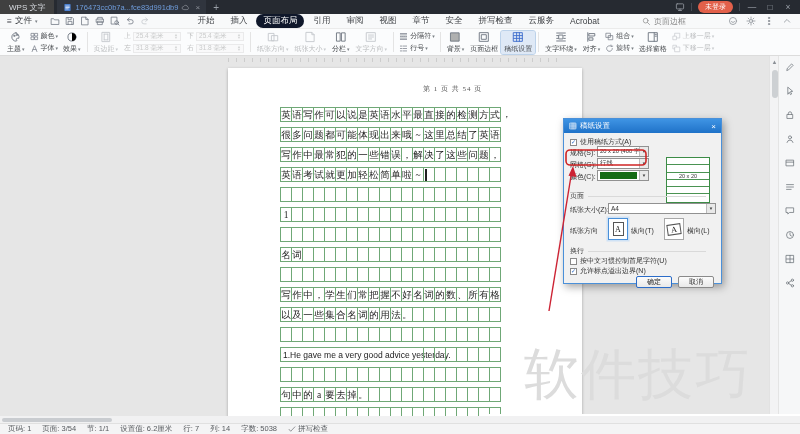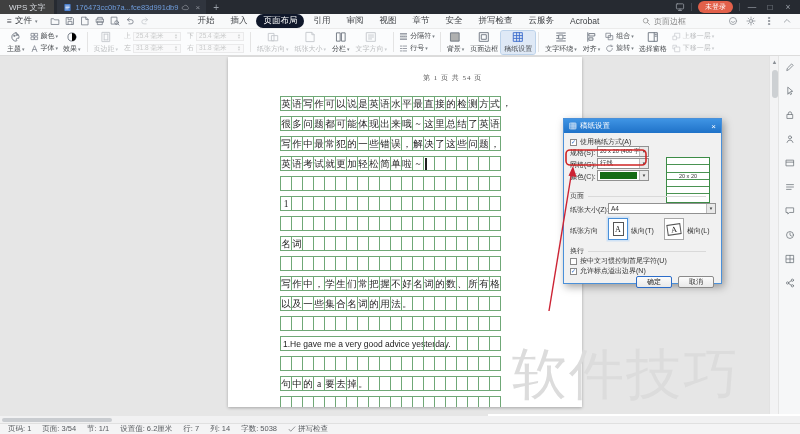--- a/index.html
+++ b/index.html
@@ -40,37 +40,37 @@
   .disabled { opacity:.38; }
   .spin-grid { display:grid; grid-template-columns:auto auto; gap:2px 6px; padding:0 3px; flex:0 0 auto; }
   .spin-cell { display:flex; align-items:center; gap:2px; font-size:7px; color:#555; }
   .spin-box { width:48px; height:9px; border:1px solid #cfcfcf; background:#f6f6f6; font-size:6.5px; color:#777; display:flex; align-items:center; padding:0 2px; justify-content:space-between; }
   .spin-ud { font-size:4px; color:#999; line-height:3px; }
 
   
   .docarea { position:relative; height:360px; background:#e6e6e6; flex:0 0 auto; overflow:hidden; }
   .ruler { position:absolute; left:228px; top:2px; width:330px; height:4px;
     background:repeating-linear-gradient(90deg,#c6c6c6 0 1px,transparent 1px 8px); opacity:.8; }
-  .page { position:absolute; left:228px; top:1px; width:354px; height:350px; background:#fff;
+  .page { position:absolute; left:228px; top:12px; width:354px; height:350px; background:#fff;
     box-shadow:0 1px 3px rgba(0,0,0,.28); overflow:hidden; }
   .page-header { position:absolute; left:195px; top:16px; font-size:7px; color:#555;
     font-family:"Liberation Serif", serif; letter-spacing:1px; }
   .grid { position:absolute; left:52px; top:39px; }
   .g-row { display:flex; margin-bottom:5px; position:relative; height:15px; }
   .g-cell { width:12px; height:15px; border:1px solid #6fa876; margin-left:-1px; text-align:center;
     font-size:9.5px; line-height:14px; color:#1c1c1c; font-family:"Liberation Serif", serif; position:relative; }
   .g-cell:first-child { margin-left:0; }
   .g-en { height:15px; border:1px solid #6fa876; font-size:8.5px; line-height:14px; color:#1c1c1c;
     padding-left:2px; white-space:nowrap; overflow:visible; font-family:"Liberation Sans", sans-serif; }
   .g-hang { font-size:9.5px; line-height:15px; margin-left:1px; color:#1c1c1c; font-family:"Liberation Serif", serif; }
   .caret { position:absolute; left:1px; top:1px; width:1.5px; height:12px; background:#222; }
 
   
   .corner-patch { position:absolute; left:488px; top:416px; right:0; bottom:0; background:#fff; z-index:6; }
-  .watermark { position:absolute; left:512px; top:338px; font-size:55px; color:#dcdcdc; z-index:7;
+  .watermark { position:absolute; left:524px; top:338px; font-size:55px; color:#dcdcdc; z-index:7;
     white-space:nowrap; letter-spacing:2px; }
 
   
   .vscroll { position:absolute; right:22px; top:0; width:9px; height:100%; background:#f3f3f4; border-left:1px solid #e2e2e2; }
   .vthumb { position:absolute; left:1.5px; top:14px; width:6px; height:28px; background:#cdd0d3; border-radius:3px; }
   .vbtn { position:absolute; left:1px; top:2px; width:7px; height:9px; color:#8a8f95; font-size:6px; text-align:center; line-height:9px; }
   .siderail { position:absolute; right:0; top:0; width:22px; height:100%; background:#f6f7f8; border-left:1px solid #e4e4e4;
     display:flex; flex-direction:column; align-items:center; padding-top:6px; gap:14px; color:#6e747b; }
   .hscroll { height:7px; background:#f1f1f2; position:relative; flex:0 0 auto; }
   .hthumb { position:absolute; left:2px; top:1.5px; width:110px; height:4px; background:#c9ccd0; border-radius:2px; }

